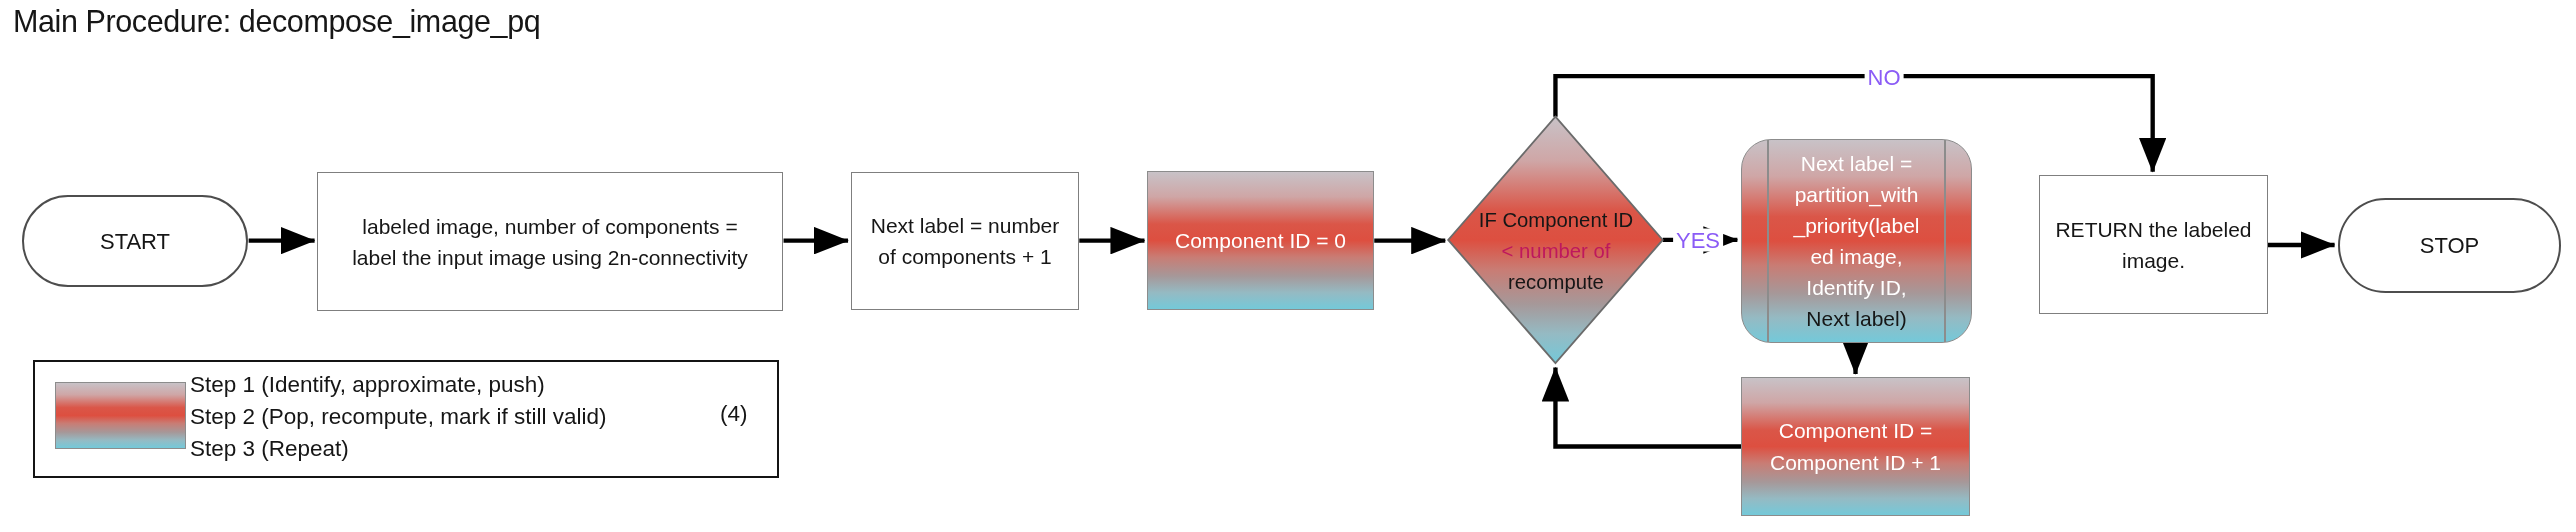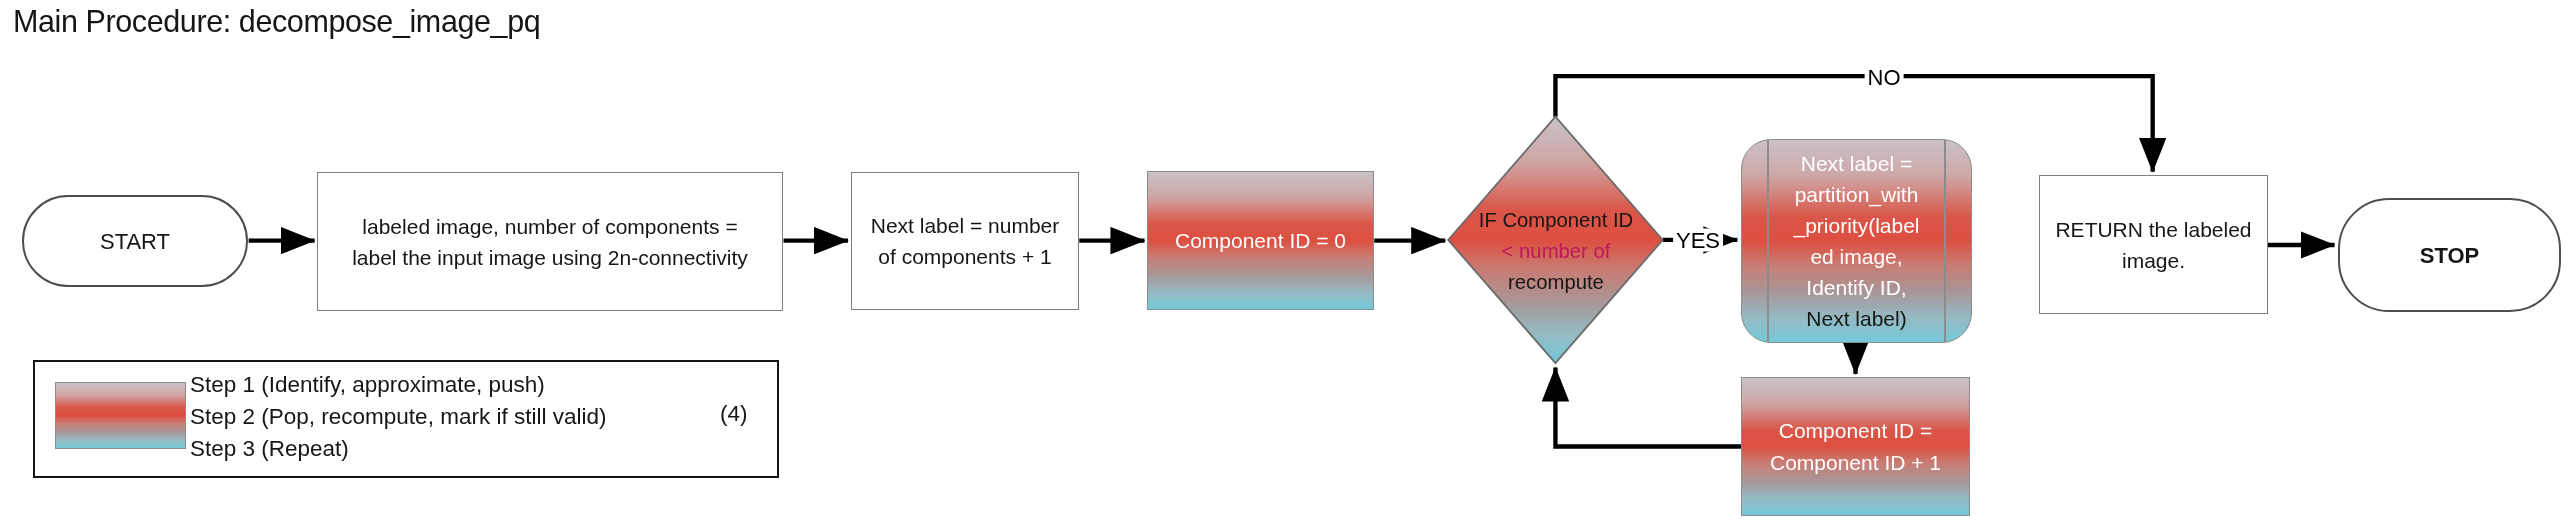--- a/index.html
+++ b/index.html
@@ -35,21 +35,21 @@
   .diamond-text .ln:nth-child(2){color:#be185d;}
   .partition{line-height:31px;font-size:21px;border-radius:30px;}
   .partition .ln{color:#fff;}
   .partition .ln:first-child,.partition .ln:last-child{color:#161616;}
   .sidebar{
     position:absolute;top:0;bottom:0;width:2.2px;background:#8c8c8c;z-index:3;
   }
   .sidebar.left{left:25px;} .sidebar.right{right:25px;}
   .edge-label{
     position:absolute;z-index:4;background:#fff;padding:0 2.9px;
-    font-size:22px;line-height:23px;color:#000000;transform:translate(-50%,-50%);
+    font-size:22px;line-height:23px;color:#8b5cf6;transform:translate(-50%,-50%);
   }
   .legend{
     position:absolute;left:33px;top:360px;width:746px;height:118px;z-index:2;
     border:2.9px solid #141414;box-sizing:border-box;background:#fff;
   }
   .legend-swatch{
     position:absolute;left:19.6px;top:20.3px;width:131px;height:67px;
     border:1.5px solid #8c8c8c;box-sizing:border-box;
     background:linear-gradient(180deg,
       #c8c2c7 0%, #cfa6a6 18%, #da5648 38%, #dd4f40 50%,
@@ -141,21 +141,21 @@
   <div class="node grad" style="left:1741px;top:377px;width:229px;height:139px;line-height:32px;">
     <span class="ln">Component ID =</span>
     <span class="ln">Component ID + 1</span>
   </div>
 
   <div class="node proc" style="left:2039px;top:175px;width:229px;height:139px;">
     <span class="ln">RETURN the labeled</span>
     <span class="ln">image.</span>
   </div>
 
-  <div class="node terminator" style="left:2338px;top:198px;width:223px;height:114px;font-weight:bold;">
+  <div class="node terminator" style="left:2338px;top:198px;width:223px;height:95px;">
     <span class="ln">STOP</span>
   </div>
 
   <div class="legend">
     <div class="legend-swatch"></div>
     <div class="legend-items">
       <div class="ln">Step 1 (Identify, approximate, push)</div>
       <div class="ln">Step 2 (Pop, recompute, mark if still valid)</div>
       <div class="ln">Step 3 (Repeat)</div>
     </div>

